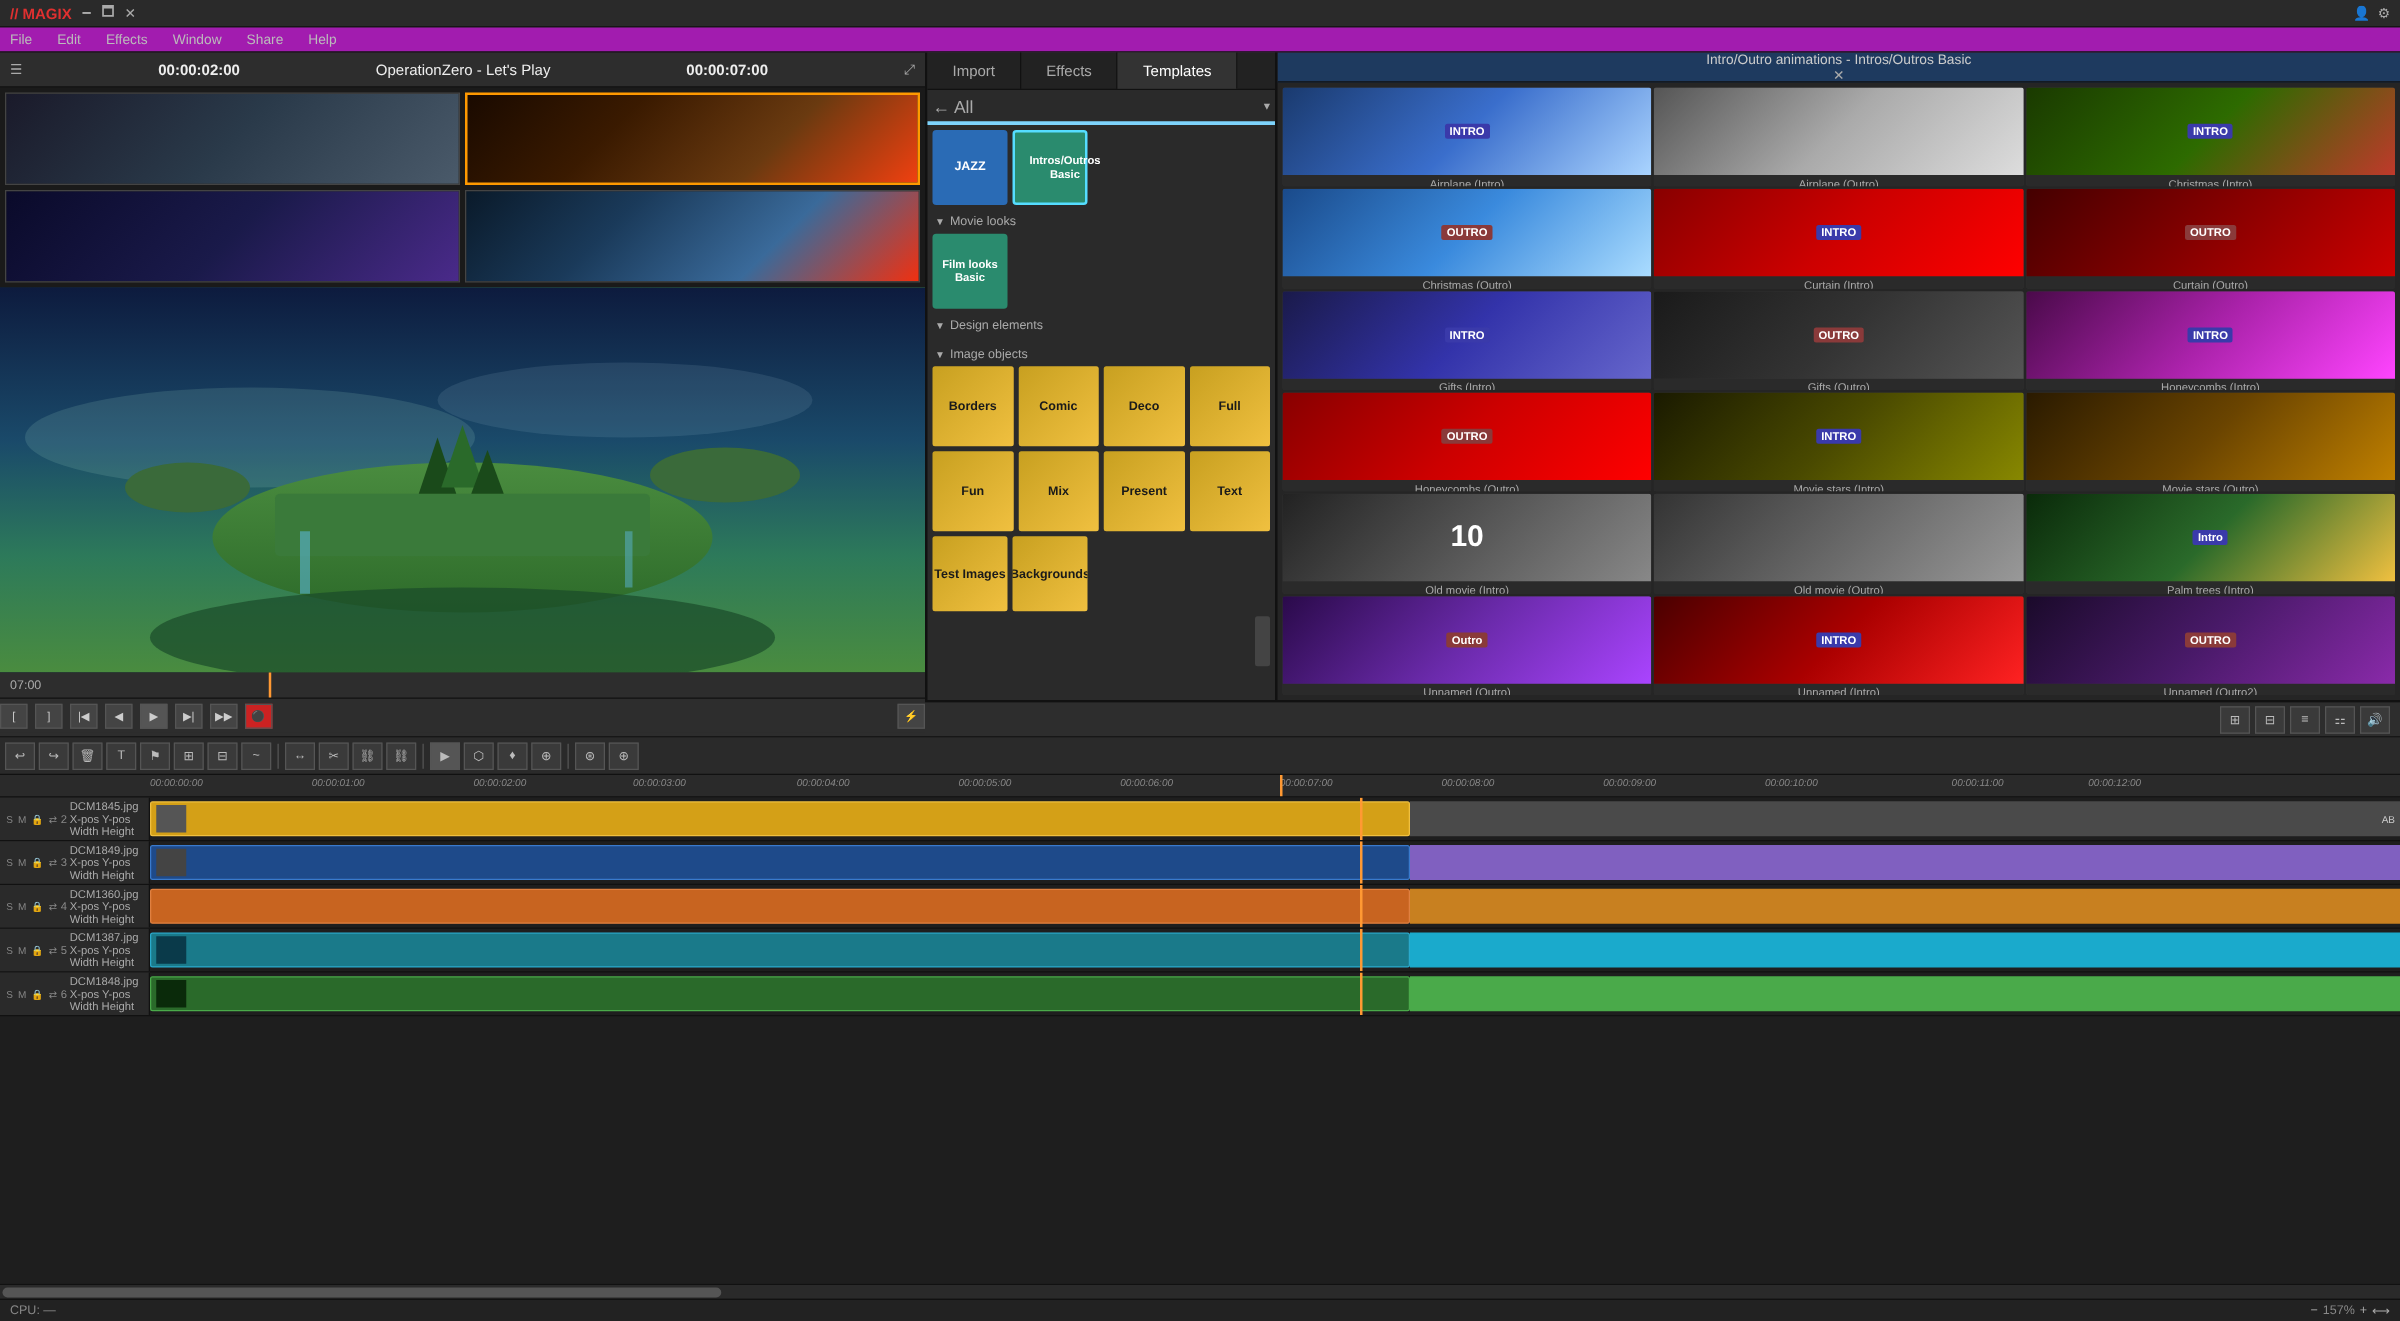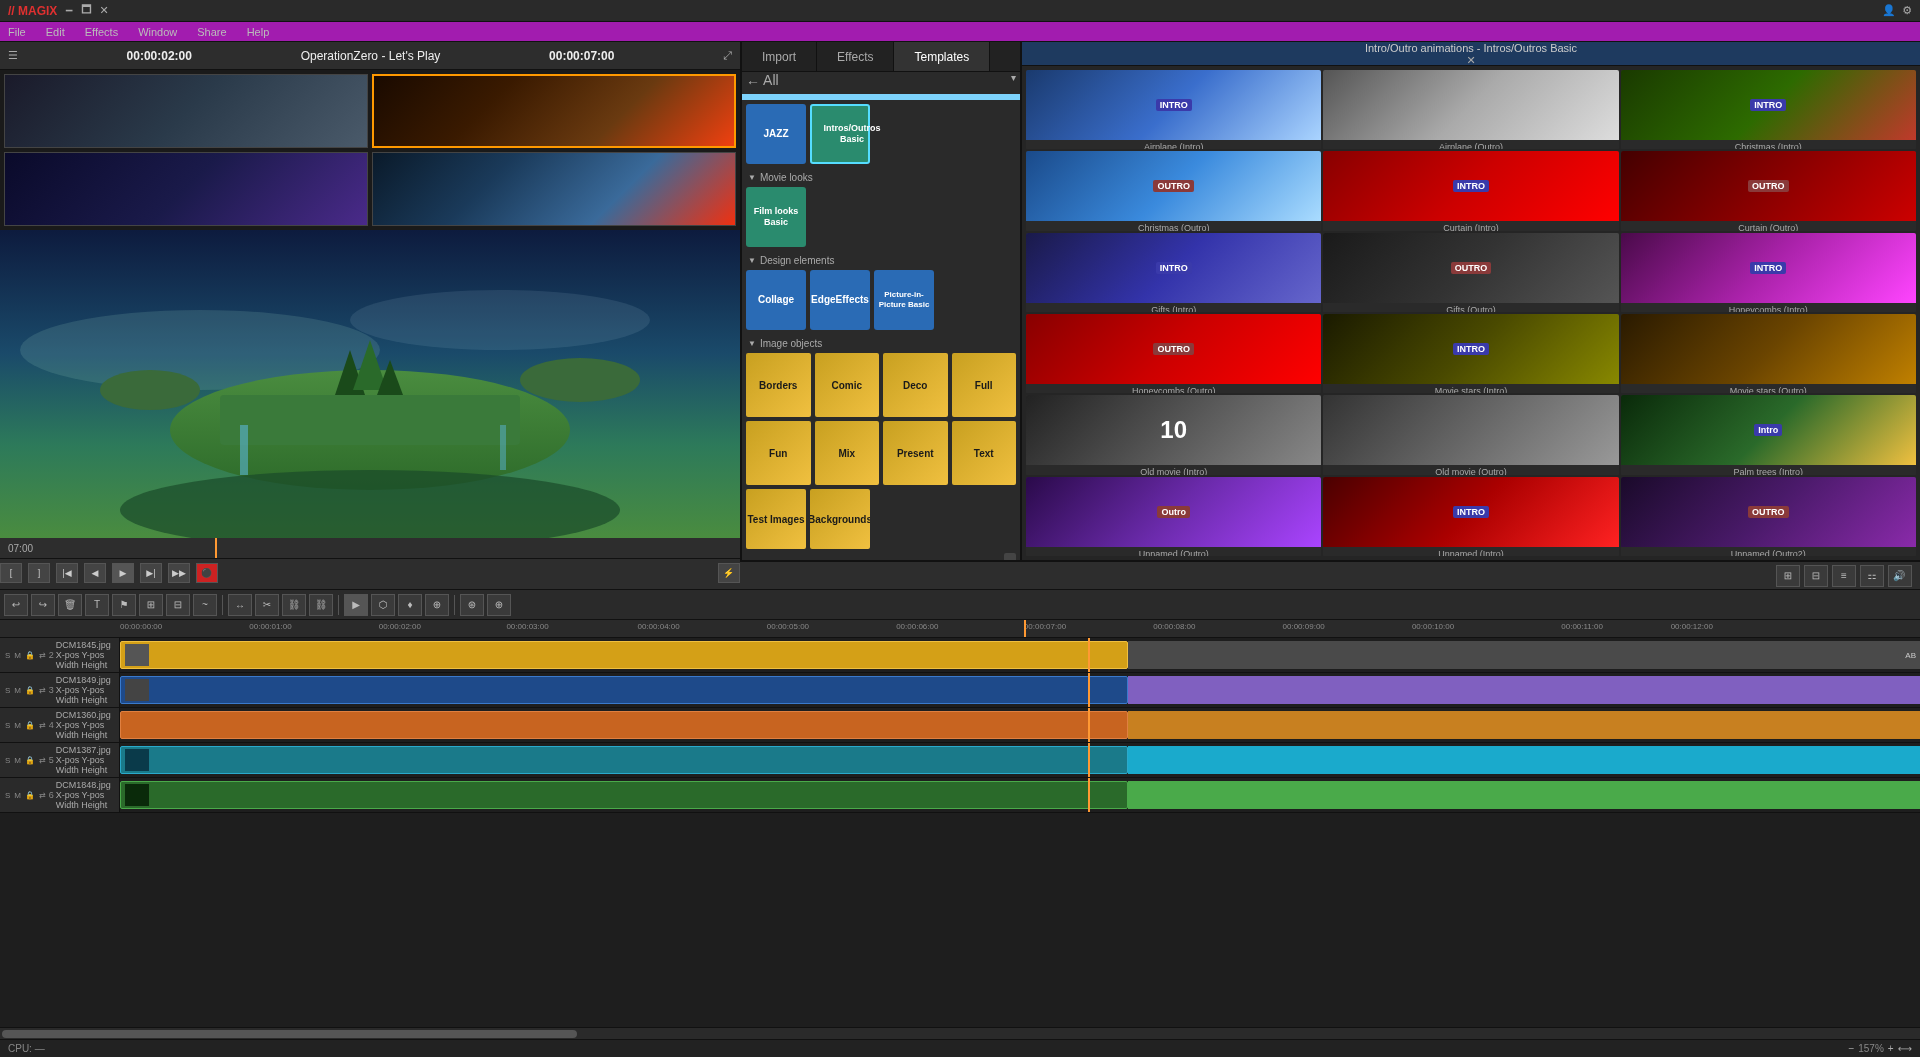--- a/index.html
+++ b/index.html
@@ -146,24 +146,24 @@
       align-items: center;
       color: #aaa;
       cursor: pointer;
       border-right: 1px solid #111;
       font-size: 12px;
     }
     .panel-tab.active { background: #333; color: #fff; }
 
     .panel-nav {
       display: flex;
-      align-items: flex-start;
+      align-items: center;
       height: 28px;
       background: #2a2a2a;
-      border-bottom: 6px solid #7dd3fc;
+      border-bottom: 3px solid #7dd3fc;
       padding: 0 4px;
       gap: 8px;
     }
     .nav-back { color: #aaa; cursor: pointer; font-size: 14px; }
     .nav-arrow { color: #aaa; font-size: 10px; cursor: pointer; }
 
     .category-section { margin-bottom: 4px; }
     .category-label {
       color: #aaa;
       font-size: 10px;
@@ -360,20 +360,21 @@
       border-bottom: 1px solid #111;
       position: relative;
       overflow: hidden;
     }
     .ruler-content {
       flex: 1;
       display: flex;
       align-items: center;
       height: 100%;
       position: relative;
+      font-style: italic;
     }
     .ruler-mark {
       position: absolute;
       font-size: 8px;
       color: #888;
       top: 2px;
     }
 
     .timeline-tracks {
       flex: 1;
@@ -635,25 +636,20 @@
 
         <div class="category-section">
           <div class="category-label">Movie looks</div>
           <div class="cat-items-row">
             <div class="cat-item teal" style="font-size:9px;">Film looks Basic</div>
           </div>
         </div>
 
         <div class="category-section">
           <div class="category-label">Design elements</div>
-          <div class="cat-items-row">
-            <div class="cat-item blue">Collage</div>
-            <div class="cat-item blue">EdgeEffects</div>
-            <div class="cat-item blue" style="font-size:8px;">Picture-in-Picture Basic</div>
-          </div>
         </div>
 
         <div class="category-section">
           <div class="category-label">Image objects</div>
           <div class="image-objects-grid">
             <div class="img-obj-item with-bg">Borders</div>
             <div class="img-obj-item with-bg">Comic</div>
             <div class="img-obj-item with-bg">Deco</div>
             <div class="img-obj-item with-bg">Full</div>
             <div class="img-obj-item with-bg">Fun</div>

